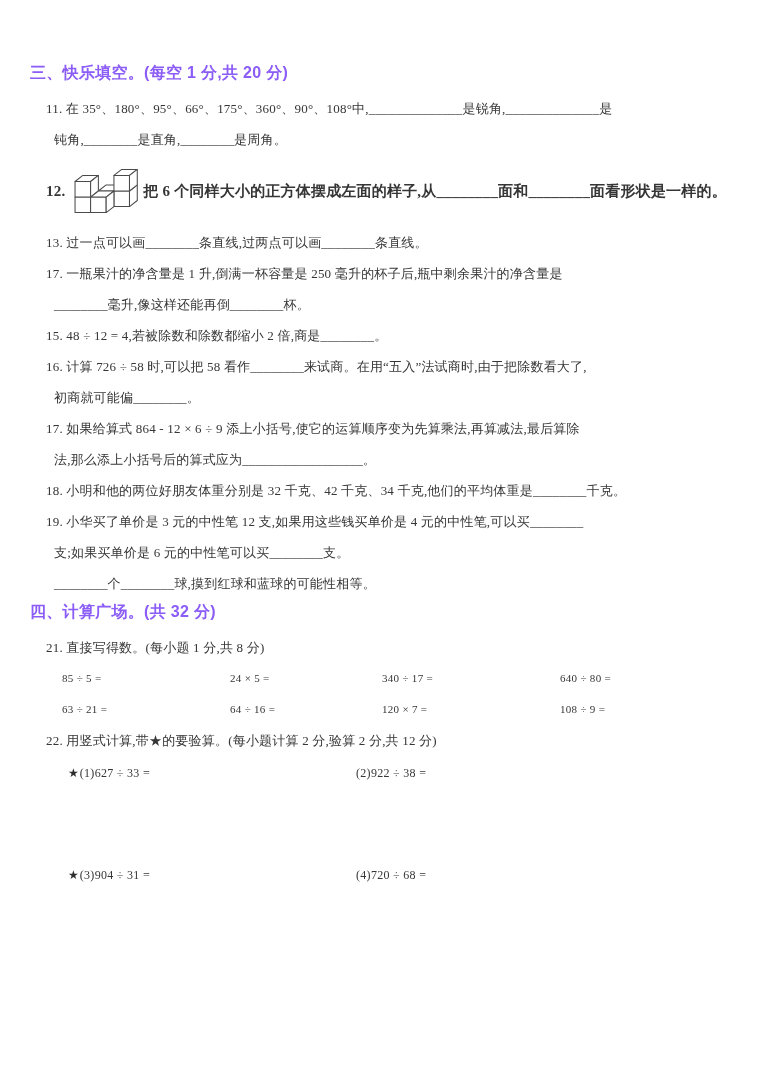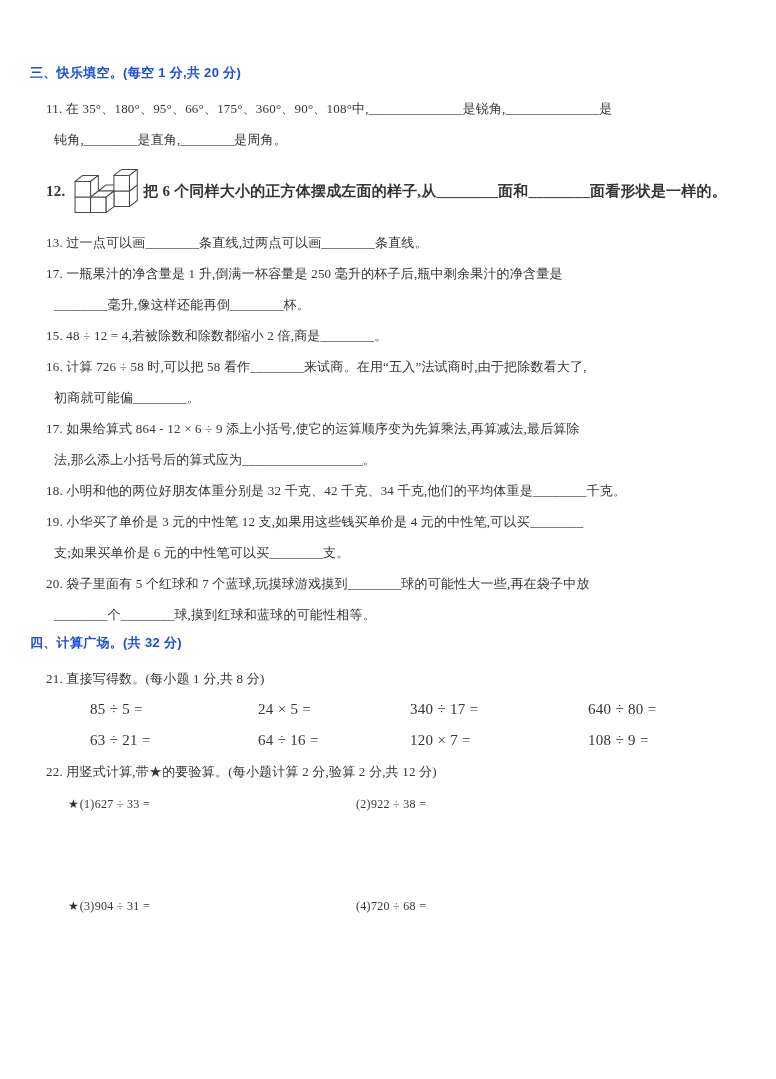--- a/index.html
+++ b/index.html
@@ -16,23 +16,23 @@
   .content {
     position: absolute;
     left: 30px;
     top: 60px;
     width: 700px;
   }
   .sec-head {
     height: 33px;
     line-height: 26px;
     font-family: "Liberation Sans", "DejaVu Sans", sans-serif;
-    font-size: 13px;
+    font-size: 16px;
     font-weight: bold;
-    color: #1d4ed8;
+    color: #8b5cf6;
     letter-spacing: 0.3px;
     white-space: nowrap;
   }
   .line {
     height: 31px;
     line-height: 31px;
     font-size: 13px;
     white-space: nowrap;
     letter-spacing: 0.2px;
   }
@@ -57,24 +57,23 @@
 
   
   .calc-grid {
     display: grid;
     grid-template-columns: 168px 152px 178px auto;
     padding-left: 32px;
   }
   .calc-grid .cell {
     height: 31px;
     line-height: 31px;
-    font-size: 15px;
+    font-size: 11px;
     white-space: nowrap;
     letter-spacing: 0.3px;
-    margin-left: 28px;
   }
 
   
   .vert-grid {
     display: grid;
     grid-template-columns: 288px auto;
     grid-auto-rows: 102px;
     padding-left: 38px;
     margin-top: 2px;
   }
@@ -132,21 +131,20 @@
     <div class="line cline">初商就可能偏________。</div>
 
     <div class="line qline">17. 如果给算式 864 - 12 × 6 ÷ 9 添上小括号,使它的运算顺序变为先算乘法,再算减法,最后算除</div>
     <div class="line cline">法,那么添上小括号后的算式应为__________________。</div>
 
     <div class="line qline">18. 小明和他的两位好朋友体重分别是 32 千克、42 千克、34 千克,他们的平均体重是________千克。</div>
 
     <div class="line qline">19. 小华买了单价是 3 元的中性笔 12 支,如果用这些钱买单价是 4 元的中性笔,可以买________</div>
     <div class="line cline">支;如果买单价是 6 元的中性笔可以买________支。</div>
 
-    <div class="line qline">20. 袋子里面有 5 个红球和 7 个蓝球,玩摸球游戏摸到________球的可能性大一些,再在袋子中放</div>
     <div class="line cline">________个________球,摸到红球和蓝球的可能性相等。</div>
 
     <div class="sec-head">四、计算广场。(共 32 分)</div>
 
     <div class="line sub-head">21. 直接写得数。(每小题 1 分,共 8 分)</div>
 
     <div class="calc-grid">
       <div class="cell">85 ÷ 5 =</div>
       <div class="cell">24 × 5 =</div>
       <div class="cell">340 ÷ 17 =</div>

